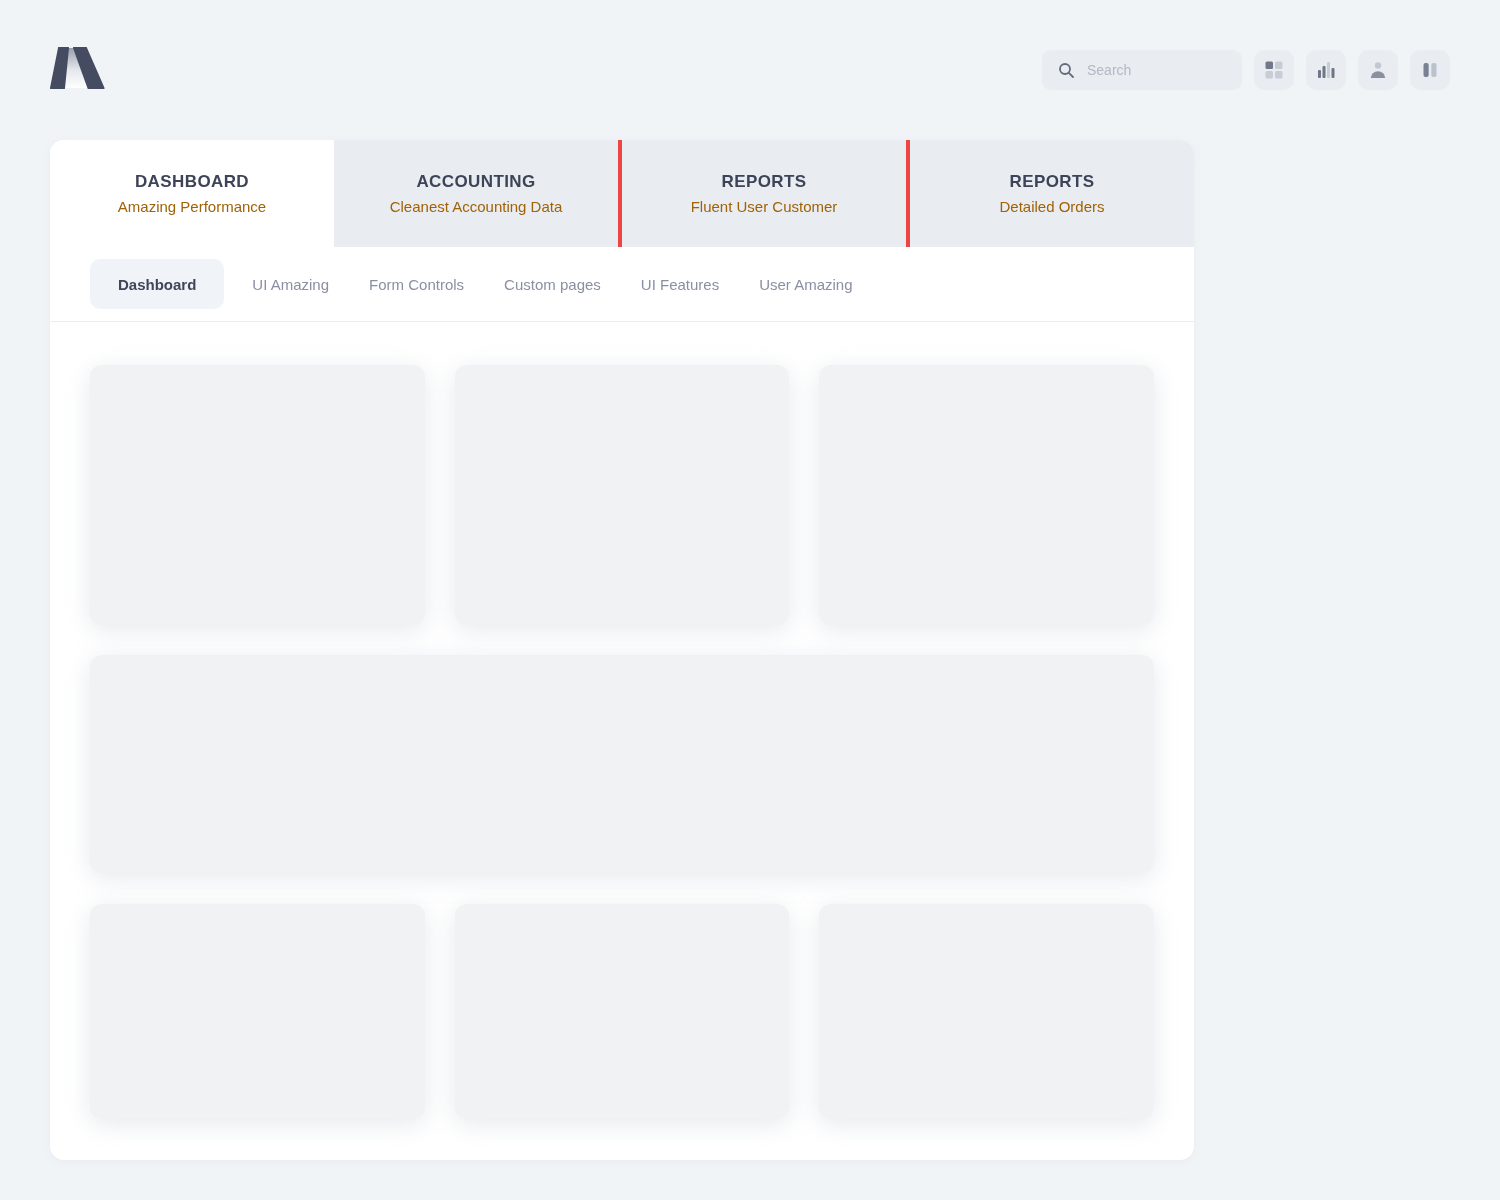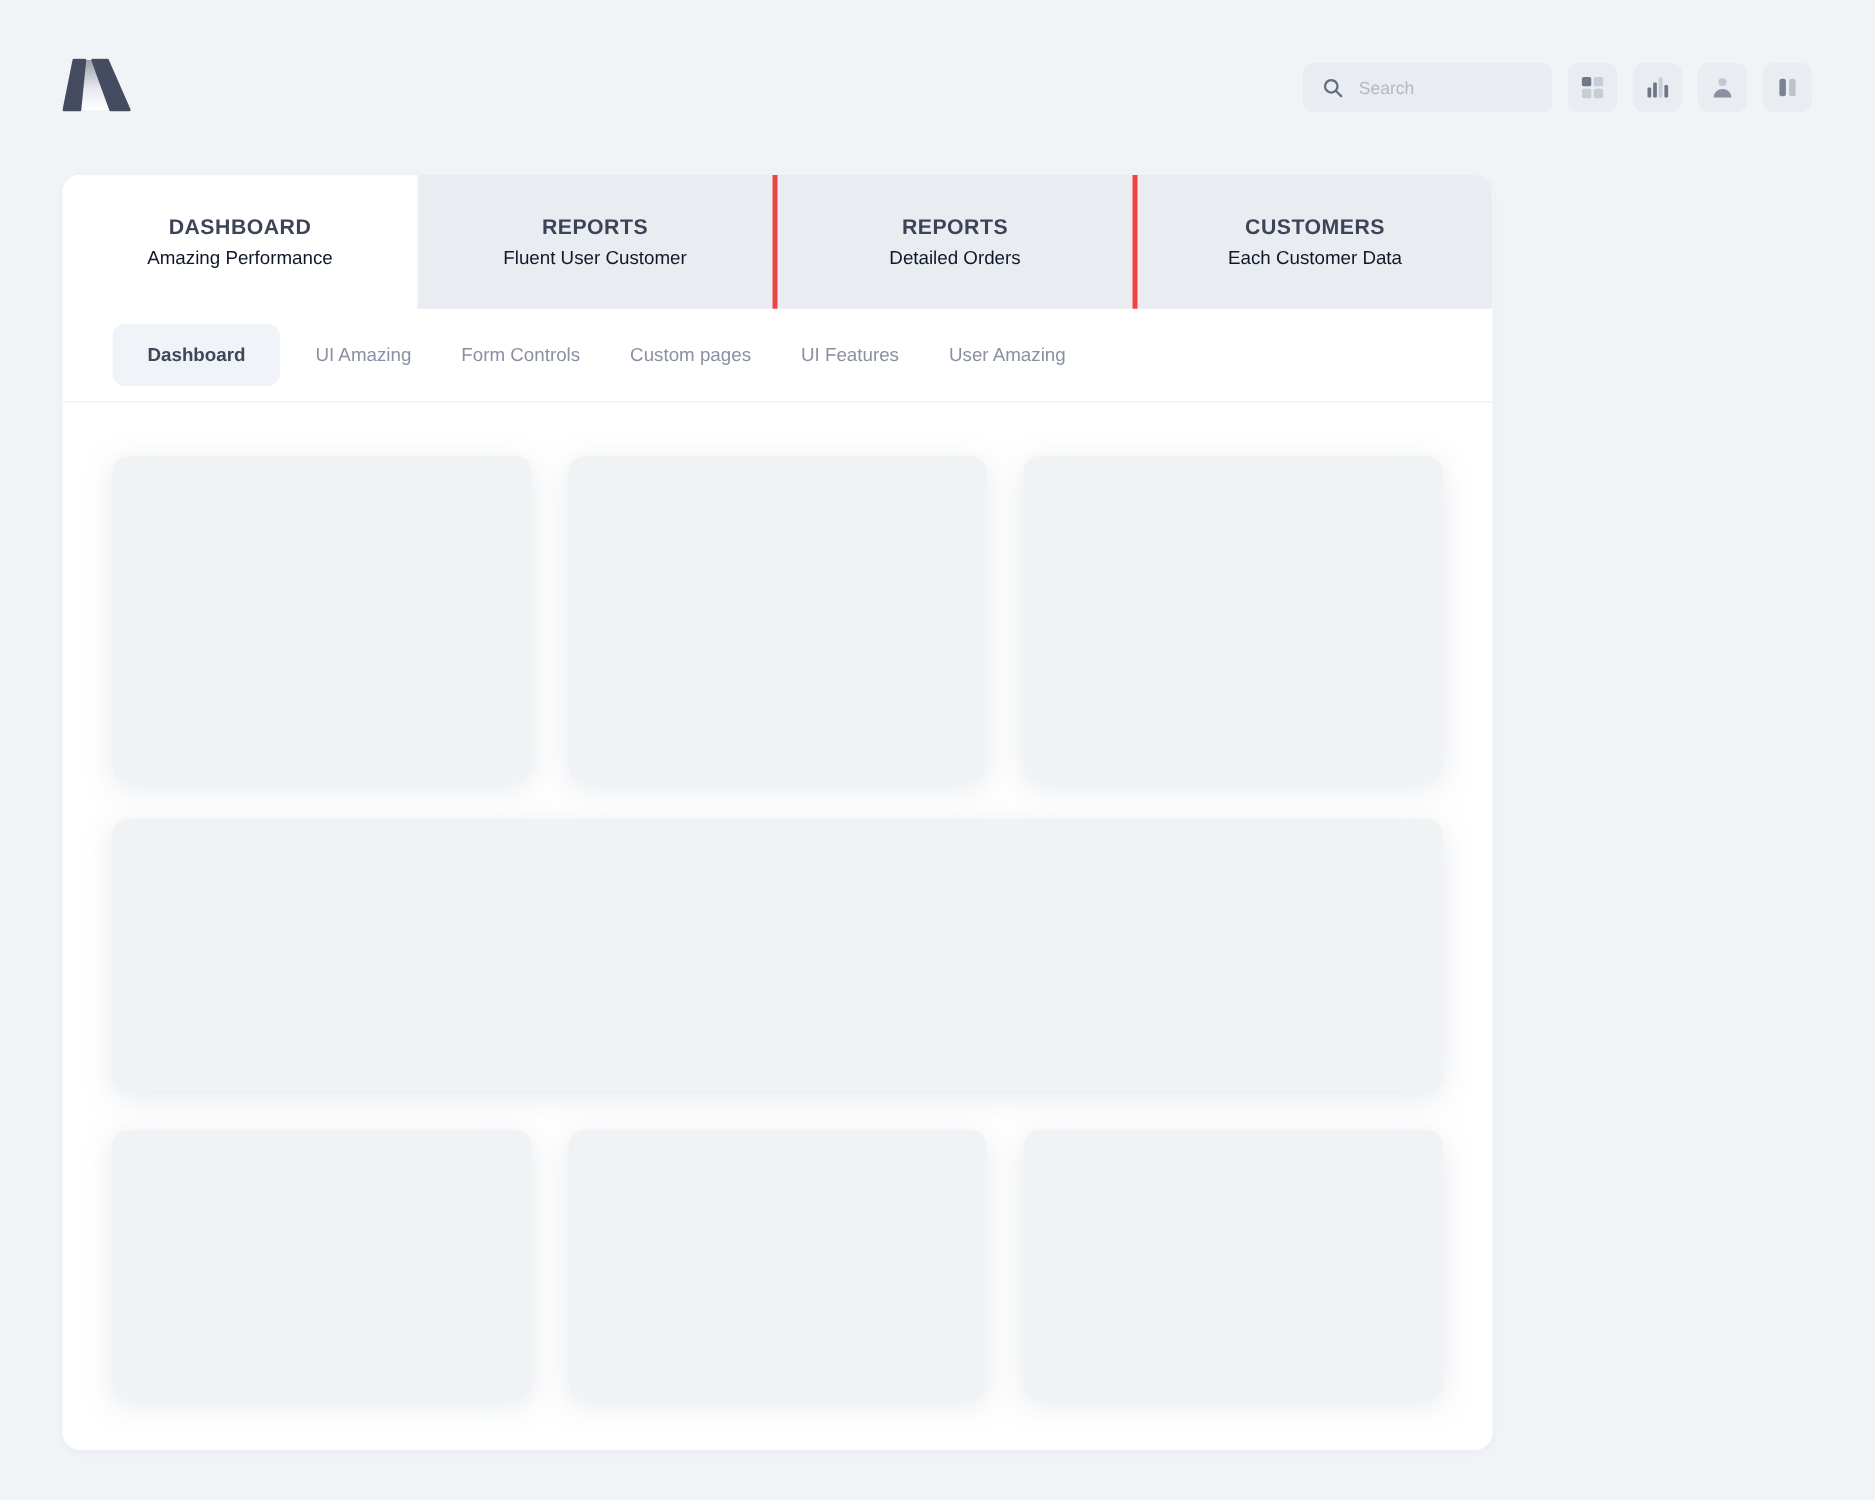--- a/index.html
+++ b/index.html
@@ -41,21 +41,21 @@
   
   .tabs{display:flex;height:107px;flex-shrink:0;}
   .tab{
     flex:1;display:flex;flex-direction:column;align-items:center;justify-content:center;
     background:#e9edf1;cursor:pointer;position:relative;
   }
   .tab + .tab{border-left:4px solid #ef4444;}
   .tab.active{background:#ffffff;}
   .tab.active + .tab{border-left:none;}
   .tab-title{font-size:17px;font-weight:bold;color:#3e4457;letter-spacing:0.4px;}
-  .tab-sub{font-size:15px;color:#0f172a;margin-top:6px;}
+  .tab-sub{font-size:15px;color:#a16207;margin-top:6px;}
   
   .subnav{
     display:flex;align-items:center;height:75px;padding:0 40px;
     border-bottom:1px solid #eaedf1;flex-shrink:0;box-sizing:border-box;
   }
   .subnav-item{
     font-size:15px;color:#8a90a2;height:50px;display:flex;align-items:center;
     padding:0 20px;border-radius:10px;cursor:pointer;white-space:nowrap;
   }
   .subnav-item.active{
@@ -135,30 +135,30 @@
 </header>
 
 <main class="container">
 
   <nav class="tabs">
     <div class="tab active">
       <div class="tab-title">DASHBOARD</div>
       <div class="tab-sub">Amazing Performance</div>
     </div>
     <div class="tab">
+      <div class="tab-title">ACCOUNTING</div>
+      <div class="tab-sub">Cleanest Accounting Data</div>
+    </div>
+    <div class="tab">
       <div class="tab-title">REPORTS</div>
       <div class="tab-sub">Fluent User Customer</div>
     </div>
     <div class="tab">
       <div class="tab-title">REPORTS</div>
       <div class="tab-sub">Detailed Orders</div>
-    </div>
-    <div class="tab">
-      <div class="tab-title">CUSTOMERS</div>
-      <div class="tab-sub">Each Customer Data</div>
     </div>
   </nav>
 
   <nav class="subnav">
     <div class="subnav-item active">Dashboard</div>
     <div class="subnav-item">UI Amazing</div>
     <div class="subnav-item">Form Controls</div>
     <div class="subnav-item">Custom pages</div>
     <div class="subnav-item">UI Features</div>
     <div class="subnav-item">User Amazing</div>

